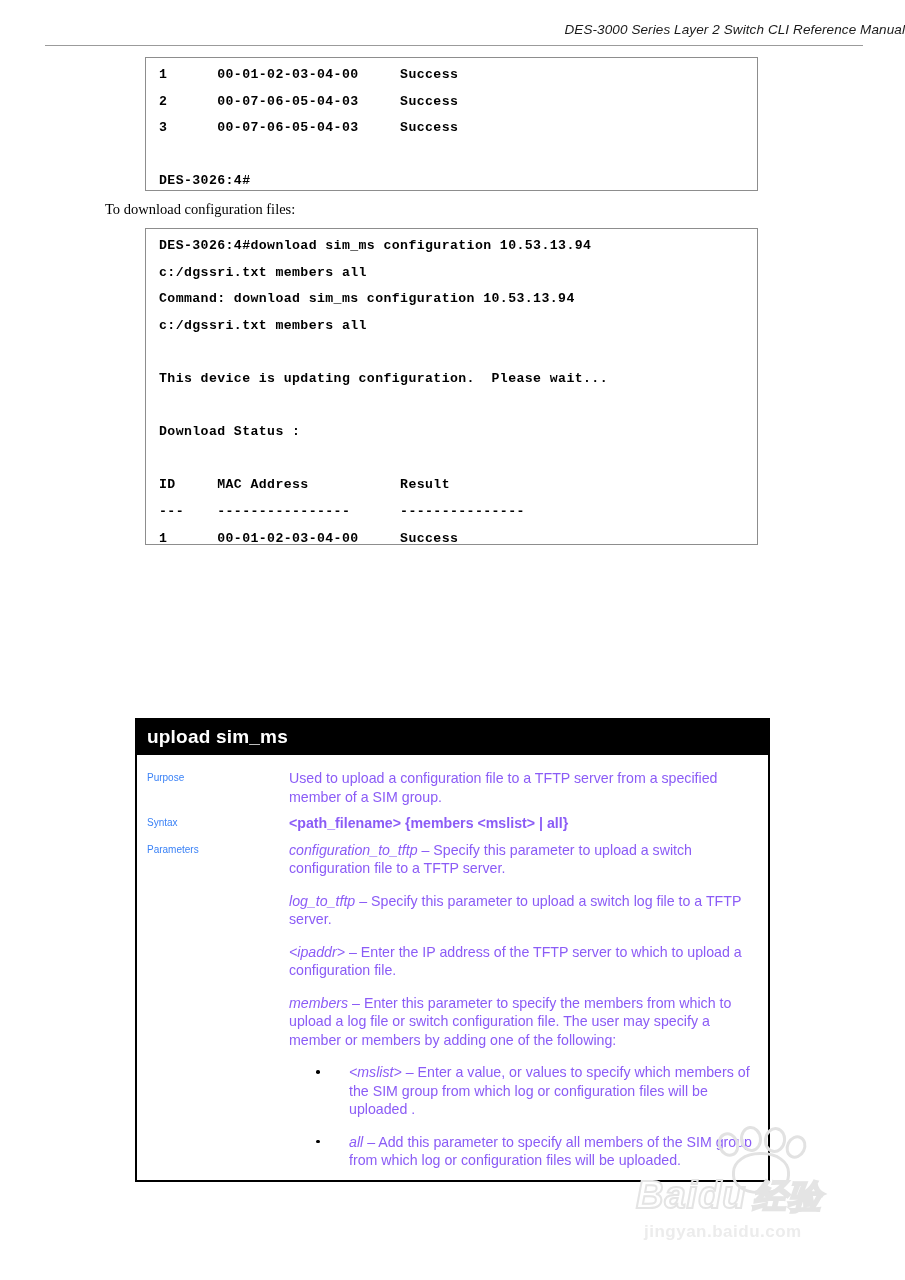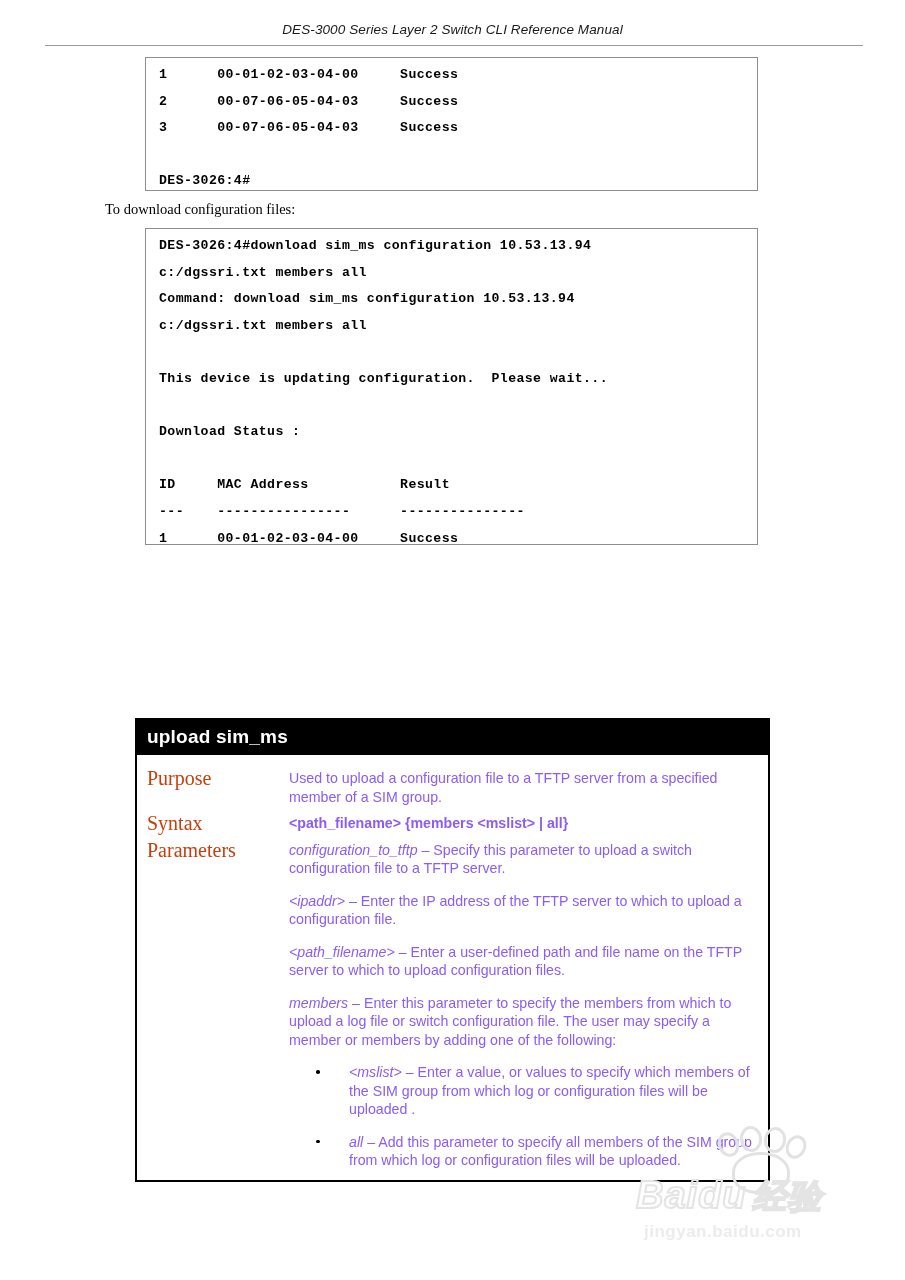--- a/index.html
+++ b/index.html
@@ -15,21 +15,21 @@
     overflow: hidden;
     font-family: "Liberation Serif", serif;
   }
 
   
   .page-header {
     position: absolute;
     top: 22px;
     left: 0;
     width: 905px;
-    text-align: center;
+    text-align: right;
     font-family: "Liberation Sans", sans-serif;
     font-style: italic;
     font-size: 13.5px;
     color: #1a1a1a;
     letter-spacing: 0.1px;
   }
   .header-rule {
     position: absolute;
     top: 45px;
     left: 45px;
@@ -104,23 +104,23 @@
     padding: 6px 0 10px 0;
   }
   .cmd-row {
     display: flex;
     align-items: flex-start;
     padding: 0 10px 0 10px;
   }
   .cmd-label {
     width: 142px;
     flex: 0 0 142px;
-    font-family: Liberation Serif, serif;
-    font-size: 20px;
-    color: #c2410c;
+    font-family: Liberation Sans, sans-serif;
+    font-size: 10px;
+    color: #3b82f6;
     padding-top: 8px;
     line-height: 18.5px;
   }
   .cmd-value {
     flex: 1 1 auto;
     font-family: "Liberation Sans", sans-serif;
     font-size: 14.2px;
     line-height: 18.5px;
     color: #8b5cf6;
     padding-top: 8px;
@@ -260,22 +260,22 @@
         <div class="cmd-value syntax">
           <p style="margin-top:0">&lt;path_filename&gt; {members &lt;mslist&gt; | all}</p>
         </div>
       </div>
 
 
       <div class="cmd-row">
         <div class="cmd-label">Parameters</div>
         <div class="cmd-value" id="parameters-value">
             <p><span class="param-term">configuration_to_tftp</span> – Specify this parameter to upload a switch configuration file to a TFTP server.</p>
+            <p><span class="param-term">log_to_tftp</span> – Specify this parameter to upload a switch log file to a TFTP server.</p>
             <p><span class="param-term">&lt;ipaddr&gt;</span> – Enter the IP address of the TFTP server to which to upload a configuration file.</p>
-            <p><span class="param-term">&lt;path_filename&gt;</span> – Enter a user-defined path and file name on the TFTP server to which to upload configuration files.</p>
             <p><span class="param-term">members</span> – Enter this parameter to specify the members from which to upload a log file or switch configuration file. The user may specify a member or members by adding one of the following:</p>
             <ul class="bullets">
               <li><span class="dot"></span><span class="param-term">&lt;mslist&gt;</span> – Enter a value, or values to specify which members of the SIM group from which log or configuration files will be uploaded .</li>
               <li><span class="dot"></span><span class="param-term">all</span> – Add this parameter to specify all members of the SIM group from which log or configuration files will be uploaded.</li>
             </ul>
           </div>
       </div>
 
     </div>
   </div>

